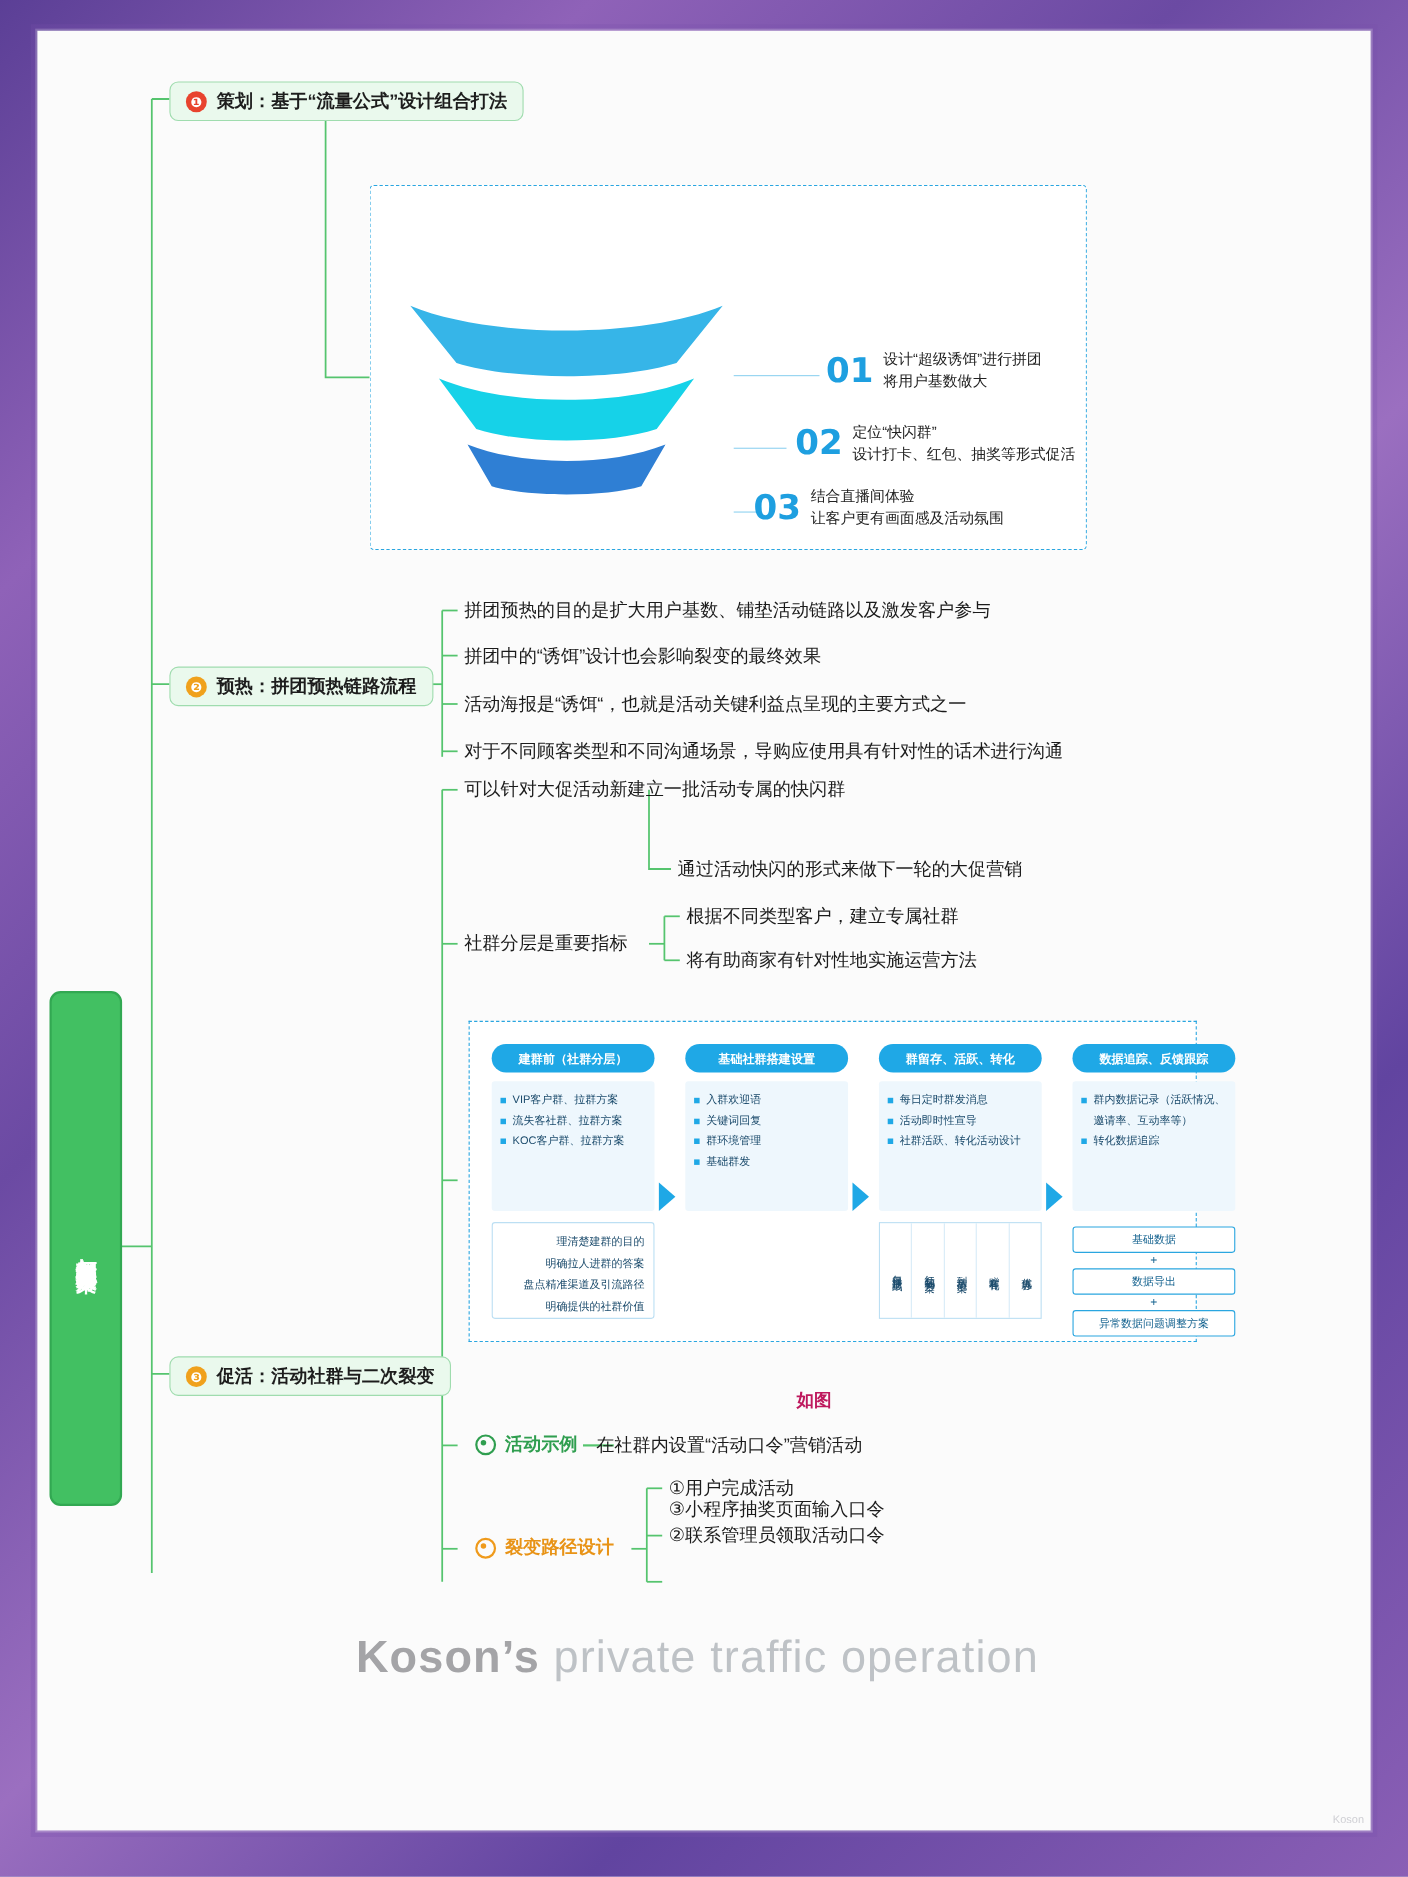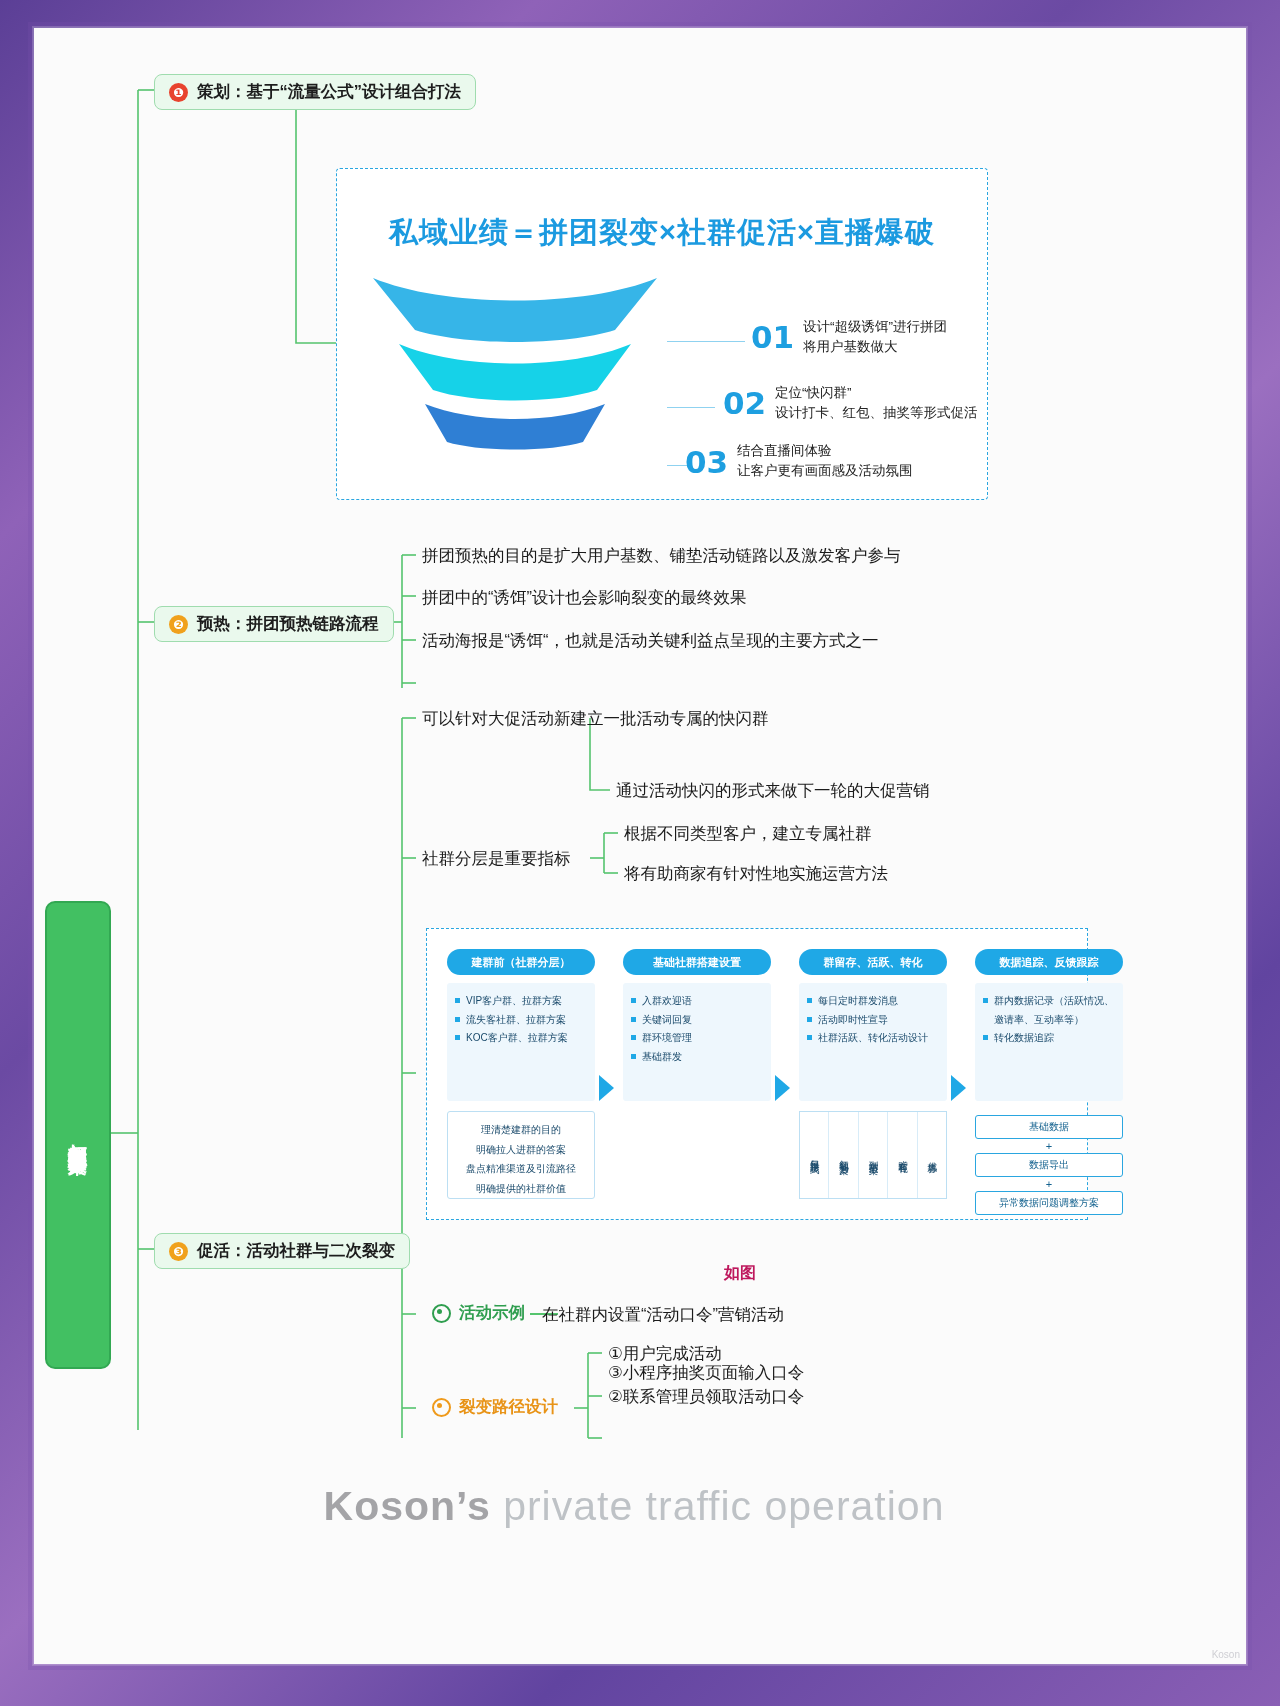--- a/index.html
+++ b/index.html
@@ -179,21 +179,20 @@
       <div class="root-node">
         <span>如何制定私域营销爆破方案</span>
       </div>
 
       <div class="branch" style="left:120px;top:46px;">
         <span class="num n1">❶</span>
         <span>策划：基于“流量公式”设计组合打法</span>
       </div>
 
       <div class="formula-card">
-        <div class="formula-title">私域业绩＝拼团裂变×社群促活×直播爆破</div>
 
         <svg class="funnel" viewBox="0 0 300 180">
           <path d="M8 4 C80 34 220 34 292 4 L250 56 C200 72 100 72 50 56 Z" fill="#36b5e8"></path>
           <path d="M34 70 C96 96 204 96 266 70 L232 116 C190 130 110 130 68 116 Z" fill="#16d2e8"></path>
           <path d="M60 130 C110 150 190 150 240 130 L218 168 C186 178 114 178 82 168 Z" fill="#2f7fd4"></path>
         </svg>
 
         <div class="f-line" style="left:330px;top:172px;width:78px;"></div>
         <div class="f-num" style="left:414px;top:150px;">01</div>
         <div class="f-row" style="left:466px;top:148px;">
@@ -217,20 +216,21 @@
       </div>
 
       <div class="branch" style="left:120px;top:578px;">
         <span class="num n2">❷</span>
         <span>预热：拼团预热链路流程</span>
       </div>
 
       <div class="leaf" style="left:388px;top:516px;">拼团预热的目的是扩大用户基数、铺垫活动链路以及激发客户参与</div>
       <div class="leaf" style="left:388px;top:558px;">拼团中的“诱饵”设计也会影响裂变的最终效果</div>
       <div class="leaf" style="left:388px;top:601px;">活动海报是“诱饵“，也就是活动关键利益点呈现的主要方式之一</div>
+      <div class="leaf" style="left:388px;top:644px;">对于不同顾客类型和不同沟通场景，导购应使用具有针对性的话术进行沟通</div>
 
       <div class="branch" style="left:120px;top:1205px;">
         <span class="num n3">❸</span>
         <span>促活：活动社群与二次裂变</span>
       </div>
 
       <div class="leaf" style="left:388px;top:679px;">可以针对大促活动新建立一批活动专属的快闪群</div>
       <div class="leaf" style="left:582px;top:751px;">通过活动快闪的形式来做下一轮的大促营销</div>
       <div class="leaf" style="left:388px;top:819px;">社群分层是重要指标</div>
       <div class="leaf" style="left:590px;top:794px;">根据不同类型客户，建立专属社群</div>
@@ -238,21 +238,21 @@
 
       <div class="comm-card">
         <div class="col-head" style="left:20px;top:20px;width:148px;">建群前（社群分层）</div>
         <div class="col-body" style="left:20px;top:54px;width:148px;height:118px;">
           <ul>
             <li>VIP客户群、拉群方案</li>
             <li>流失客社群、拉群方案</li>
             <li>KOC客户群、拉群方案</li>
           </ul>
         </div>
-        <div class="col-foot" style="left:20px;top:182px;width:148px;height:88px;">
+        <div class="col-foot" style="left:20px;top:182px;width:148px;height:88px;text-align:right;">
           <div>理清楚建群的目的</div>
           <div>明确拉人进群的答案</div>
           <div>盘点精准渠道及引流路径</div>
           <div>明确提供的社群价值</div>
         </div>
         <div class="arrow" style="left:172px;top:146px;"></div>
 
         <div class="col-head" style="left:196px;top:20px;width:148px;">基础社群搭建设置</div>
         <div class="col-body" style="left:196px;top:54px;width:148px;height:118px;">
           <ul>

